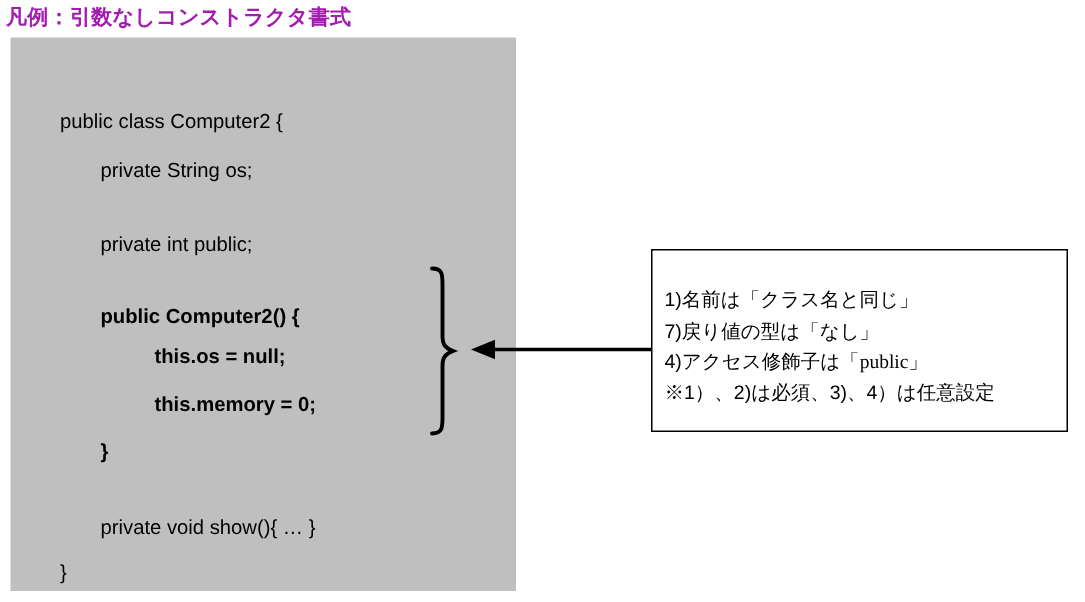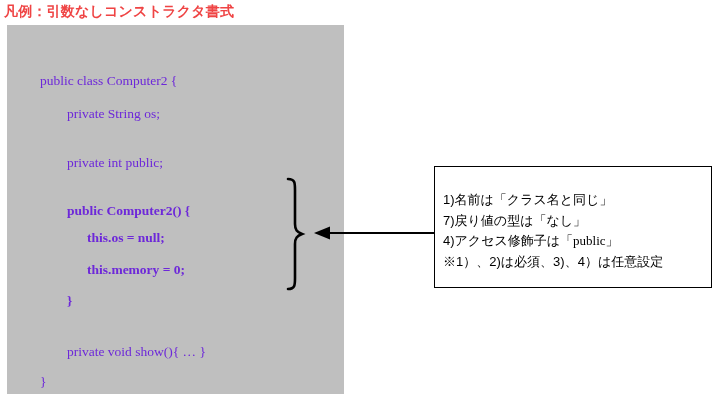--- a/index.html
+++ b/index.html
@@ -16,51 +16,51 @@
     font-family: "Liberation Sans", sans-serif;
   }
 
   
   #title {
     position: absolute;
     left: 4px;
     top: 2px;
     font-size: 14px;
     font-weight: bold;
-    color: #ef4444;
+    color: #a21caf;
     letter-spacing: 0.2px;
     white-space: nowrap;
     line-height: 18px;
   }
 
   
   #code-panel {
     position: absolute;
     left: 7px;
     top: 25px;
     width: 337px;
     height: 369px;
     background: #bfbfbf;
   }
   .code-line {
     position: absolute;
-    font-family: Liberation Serif, serif;
+    font-family: Liberation Sans, sans-serif;
     font-size: 13.5px;
-    color: #6d28d9;
+    color: #000000;
     white-space: pre;
     line-height: 16px;
   }
   .code-line.bold {
     font-weight: bold;
   }
 
   
   .ind0 { left: 33px; }
   .ind1 { left: 60px; }
-  .ind2 { left: 80px; }
+  .ind2 { left: 96px; }
 
   
   #brace-group {
     position: absolute;
     left: 278px;
     top: 176px;
     width: 34px;
     height: 116px;
     pointer-events: none;
   }

